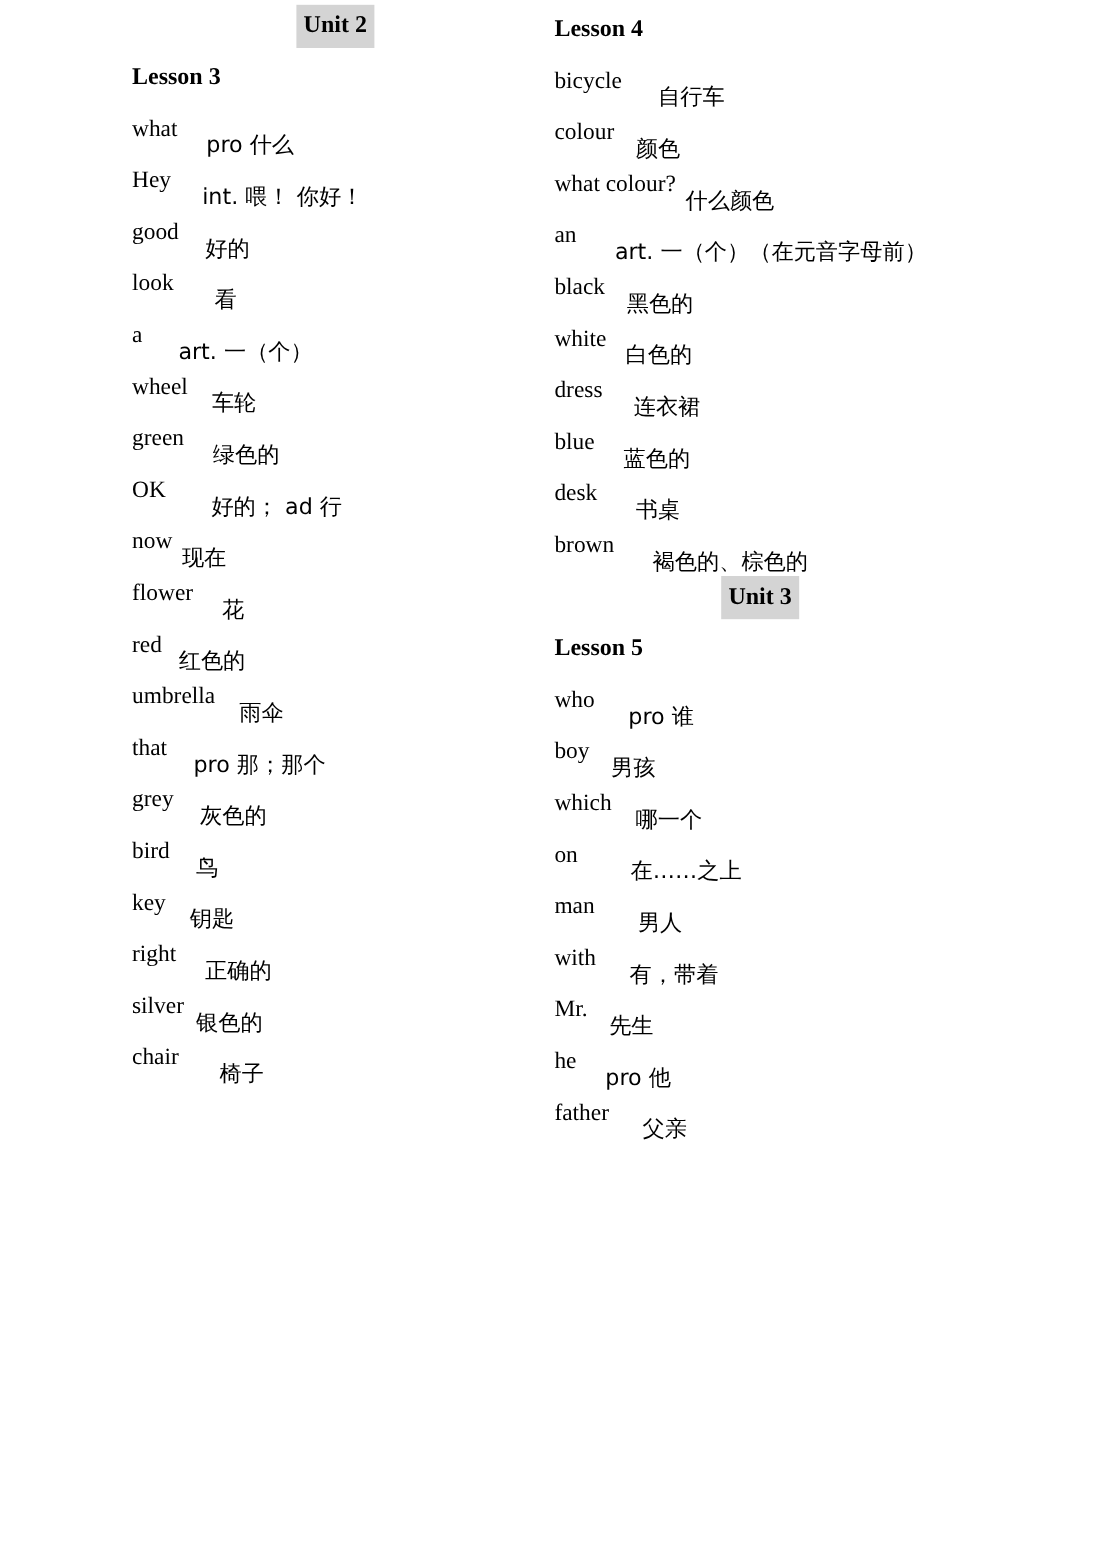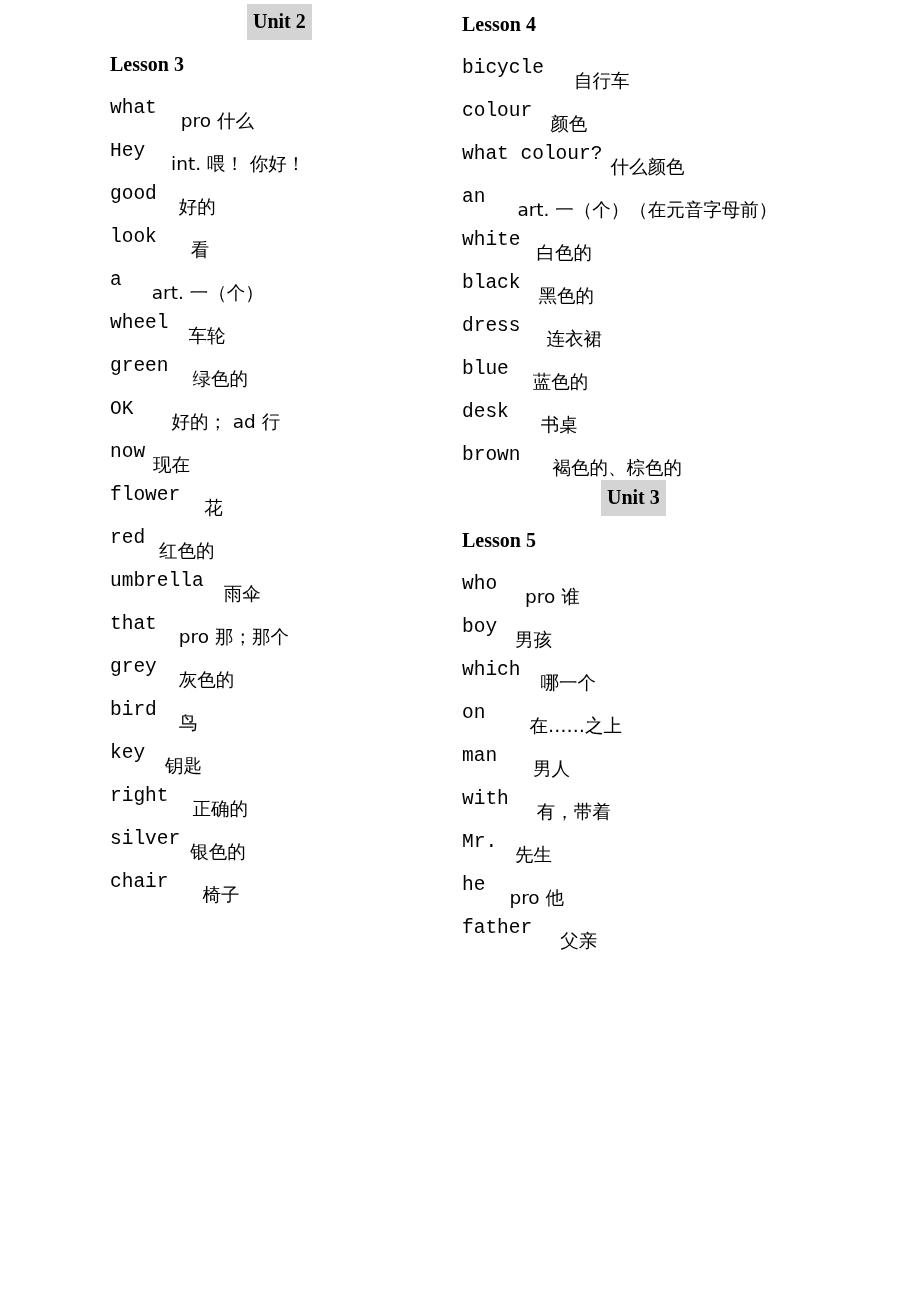--- a/index.html
+++ b/index.html
@@ -64,21 +64,21 @@
 
   
   .entry {
     height: 43px;
     display: flex;
     align-items: center;
     font-size: 19.5px;
     white-space: pre;
   }
   .entry .en {
-    font-family: Liberation Mono, monospace;
+    font-family: Liberation Serif, serif;
   }
   .entry .gap {
     display: inline-block;
   }
   .entry .zh {
     font-family: "DejaVu Sans", "Liberation Sans", sans-serif;
     font-size: 18.5px;
     margin-top: 25px;
   }
 
@@ -119,22 +119,22 @@
 
   <div class="column right" id="right-col">
       <div class="spacer-block" style="height: 3px;"></div>
       <div class="lesson-row">
         <span class="lesson-heading">Lesson 4</span>
       </div>
       <div class="entry"><span class="en">bicycle</span><span class="gap" style="width: 30px;"></span><span class="zh">自行车</span></div>
       <div class="entry"><span class="en">colour</span><span class="gap" style="width: 18px;"></span><span class="zh">颜色</span></div>
       <div class="entry"><span class="en">what colour?</span><span class="gap" style="width: 8px;"></span><span class="zh">什么颜色</span></div>
       <div class="entry"><span class="en">an</span><span class="gap" style="width: 32px;"></span><span class="zh">art. 一（个）（在元音字母前）</span></div>
+      <div class="entry"><span class="en">black</span><span class="gap" style="width: 18px;"></span><span class="zh">黑色的</span></div>
       <div class="entry"><span class="en">white</span><span class="gap" style="width: 16px;"></span><span class="zh">白色的</span></div>
-      <div class="entry"><span class="en">black</span><span class="gap" style="width: 18px;"></span><span class="zh">黑色的</span></div>
       <div class="entry"><span class="en">dress</span><span class="gap" style="width: 26px;"></span><span class="zh">连衣裙</span></div>
       <div class="entry"><span class="en">blue</span><span class="gap" style="width: 24px;"></span><span class="zh">蓝色的</span></div>
       <div class="entry"><span class="en">desk</span><span class="gap" style="width: 32px;"></span><span class="zh">书桌</span></div>
       <div class="entry"><span class="en">brown</span><span class="gap" style="width: 32px;"></span><span class="zh">褐色的、棕色的</span></div>
       <div class="unit-row right-unit">
         <span class="unit-badge">Unit 3</span>
       </div>
       <div class="lesson-row">
         <span class="lesson-heading">Lesson 5</span>
       </div>

